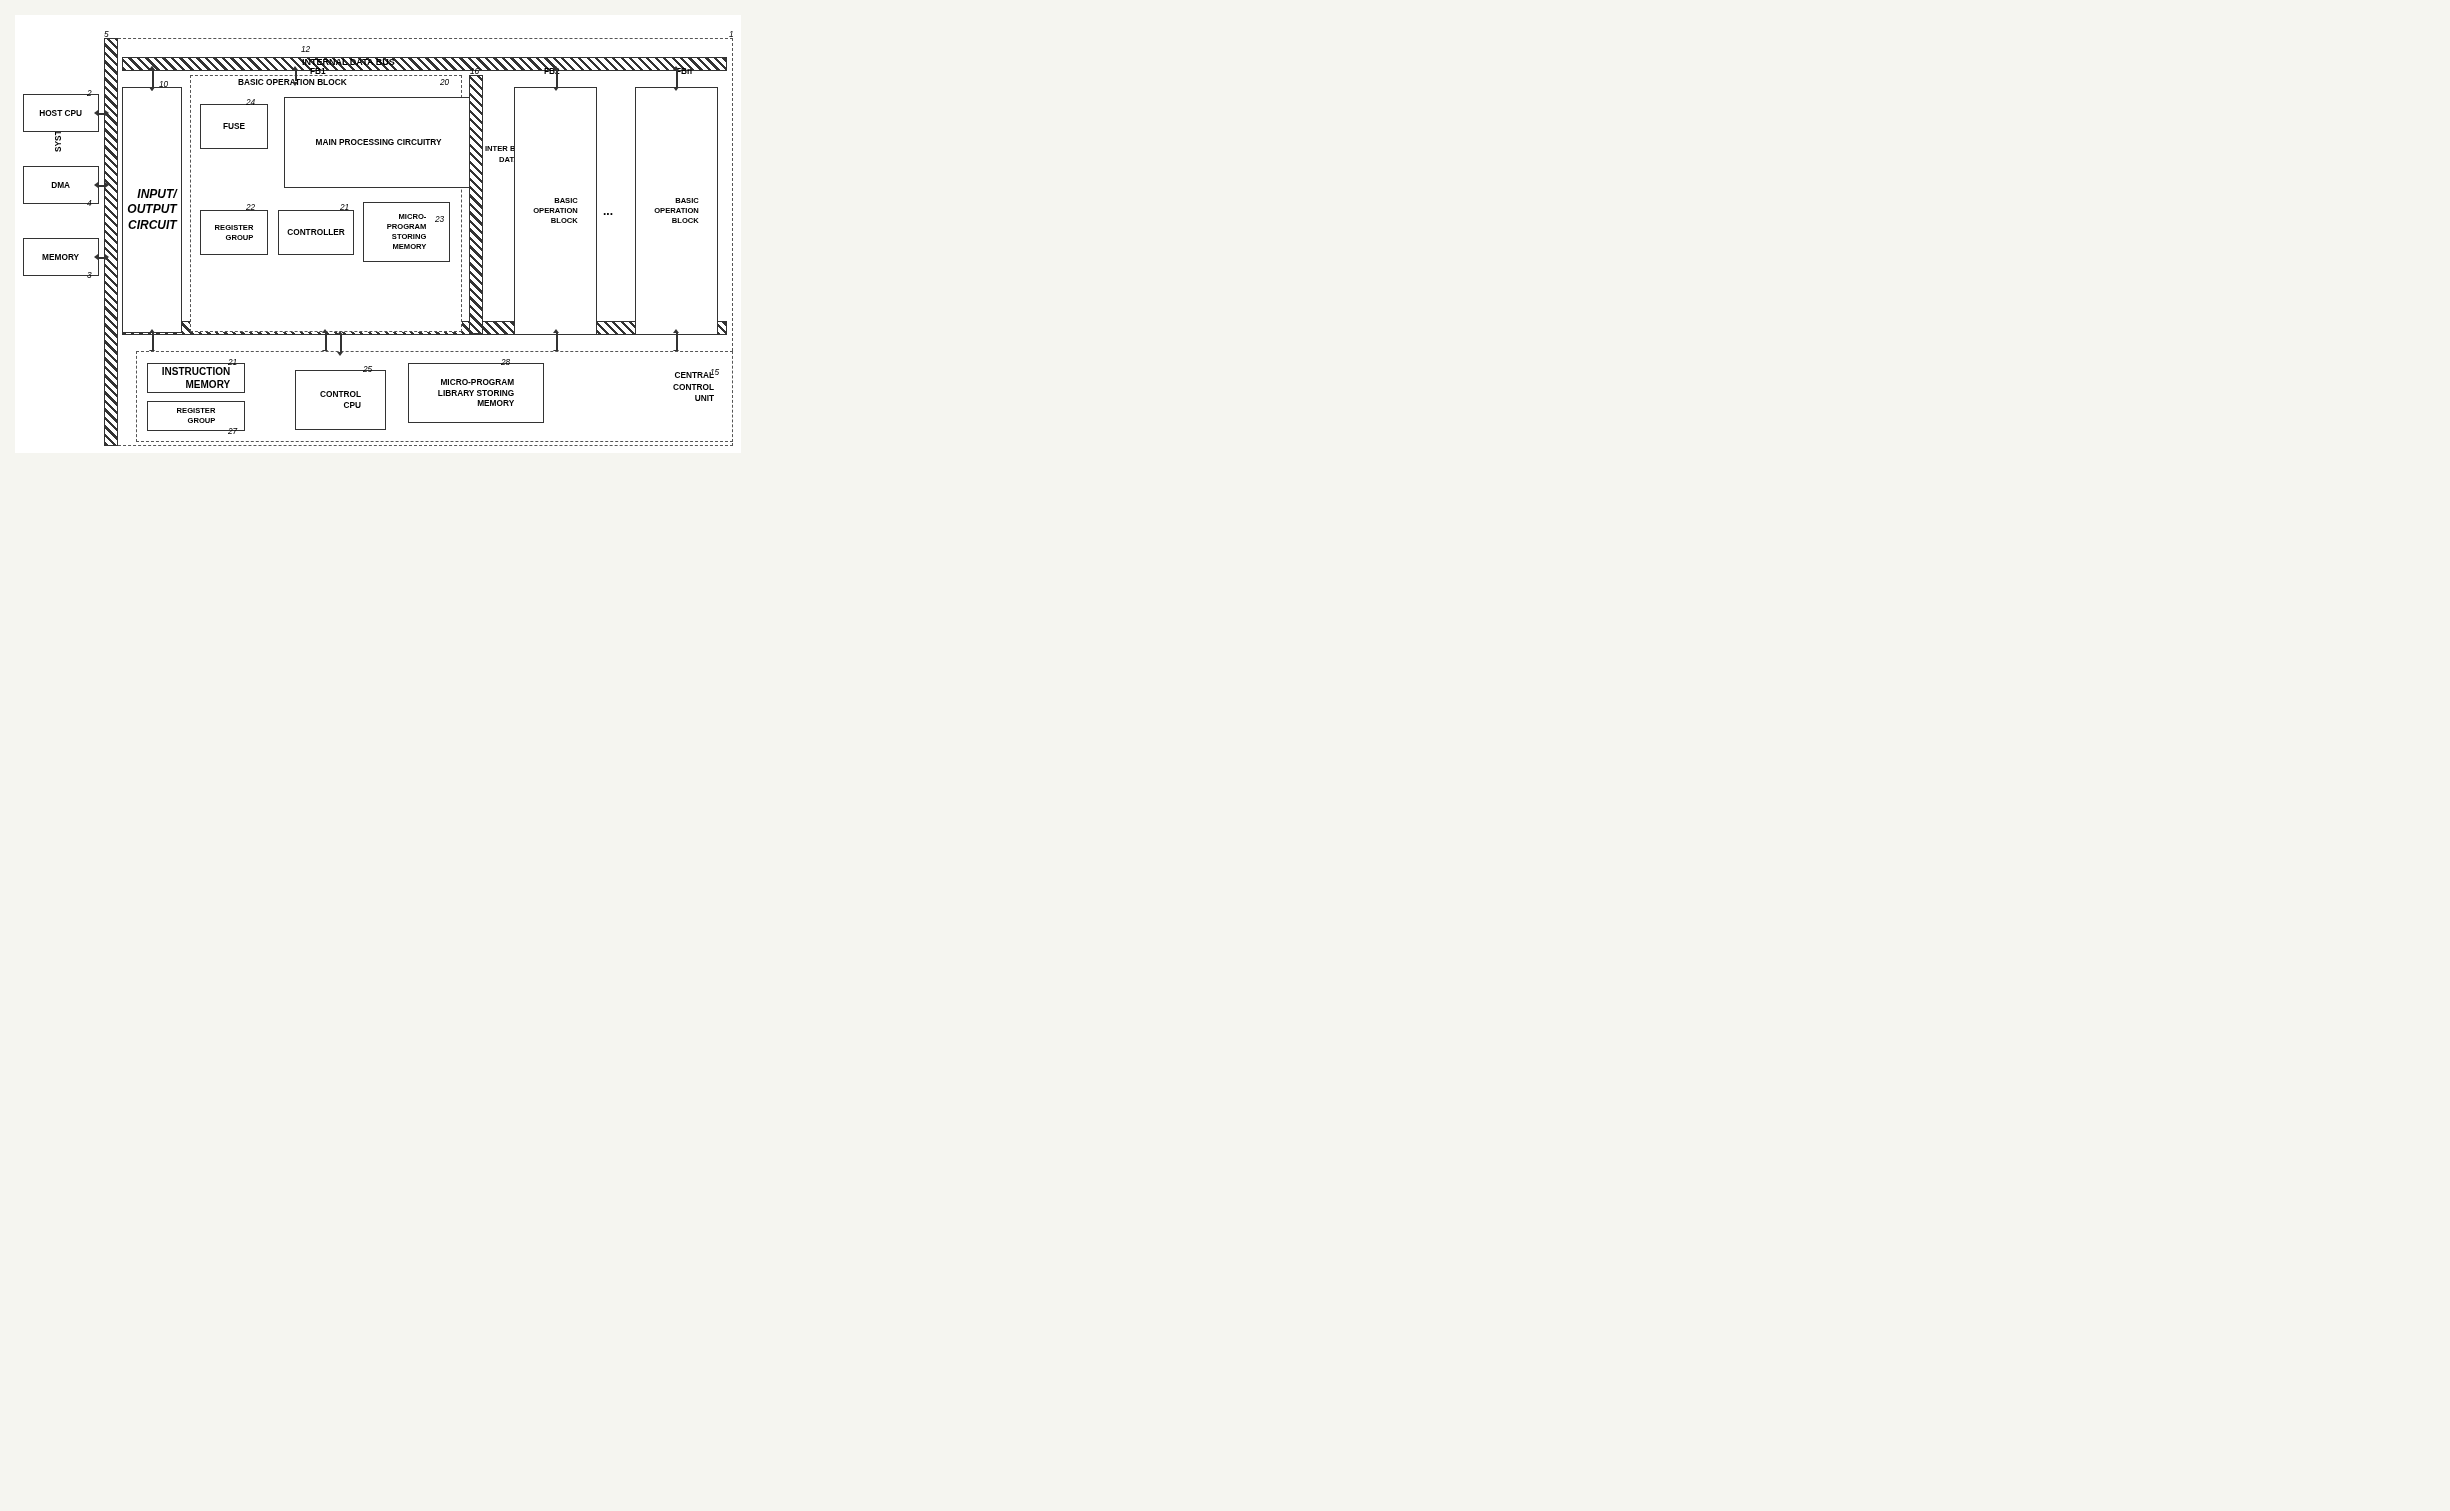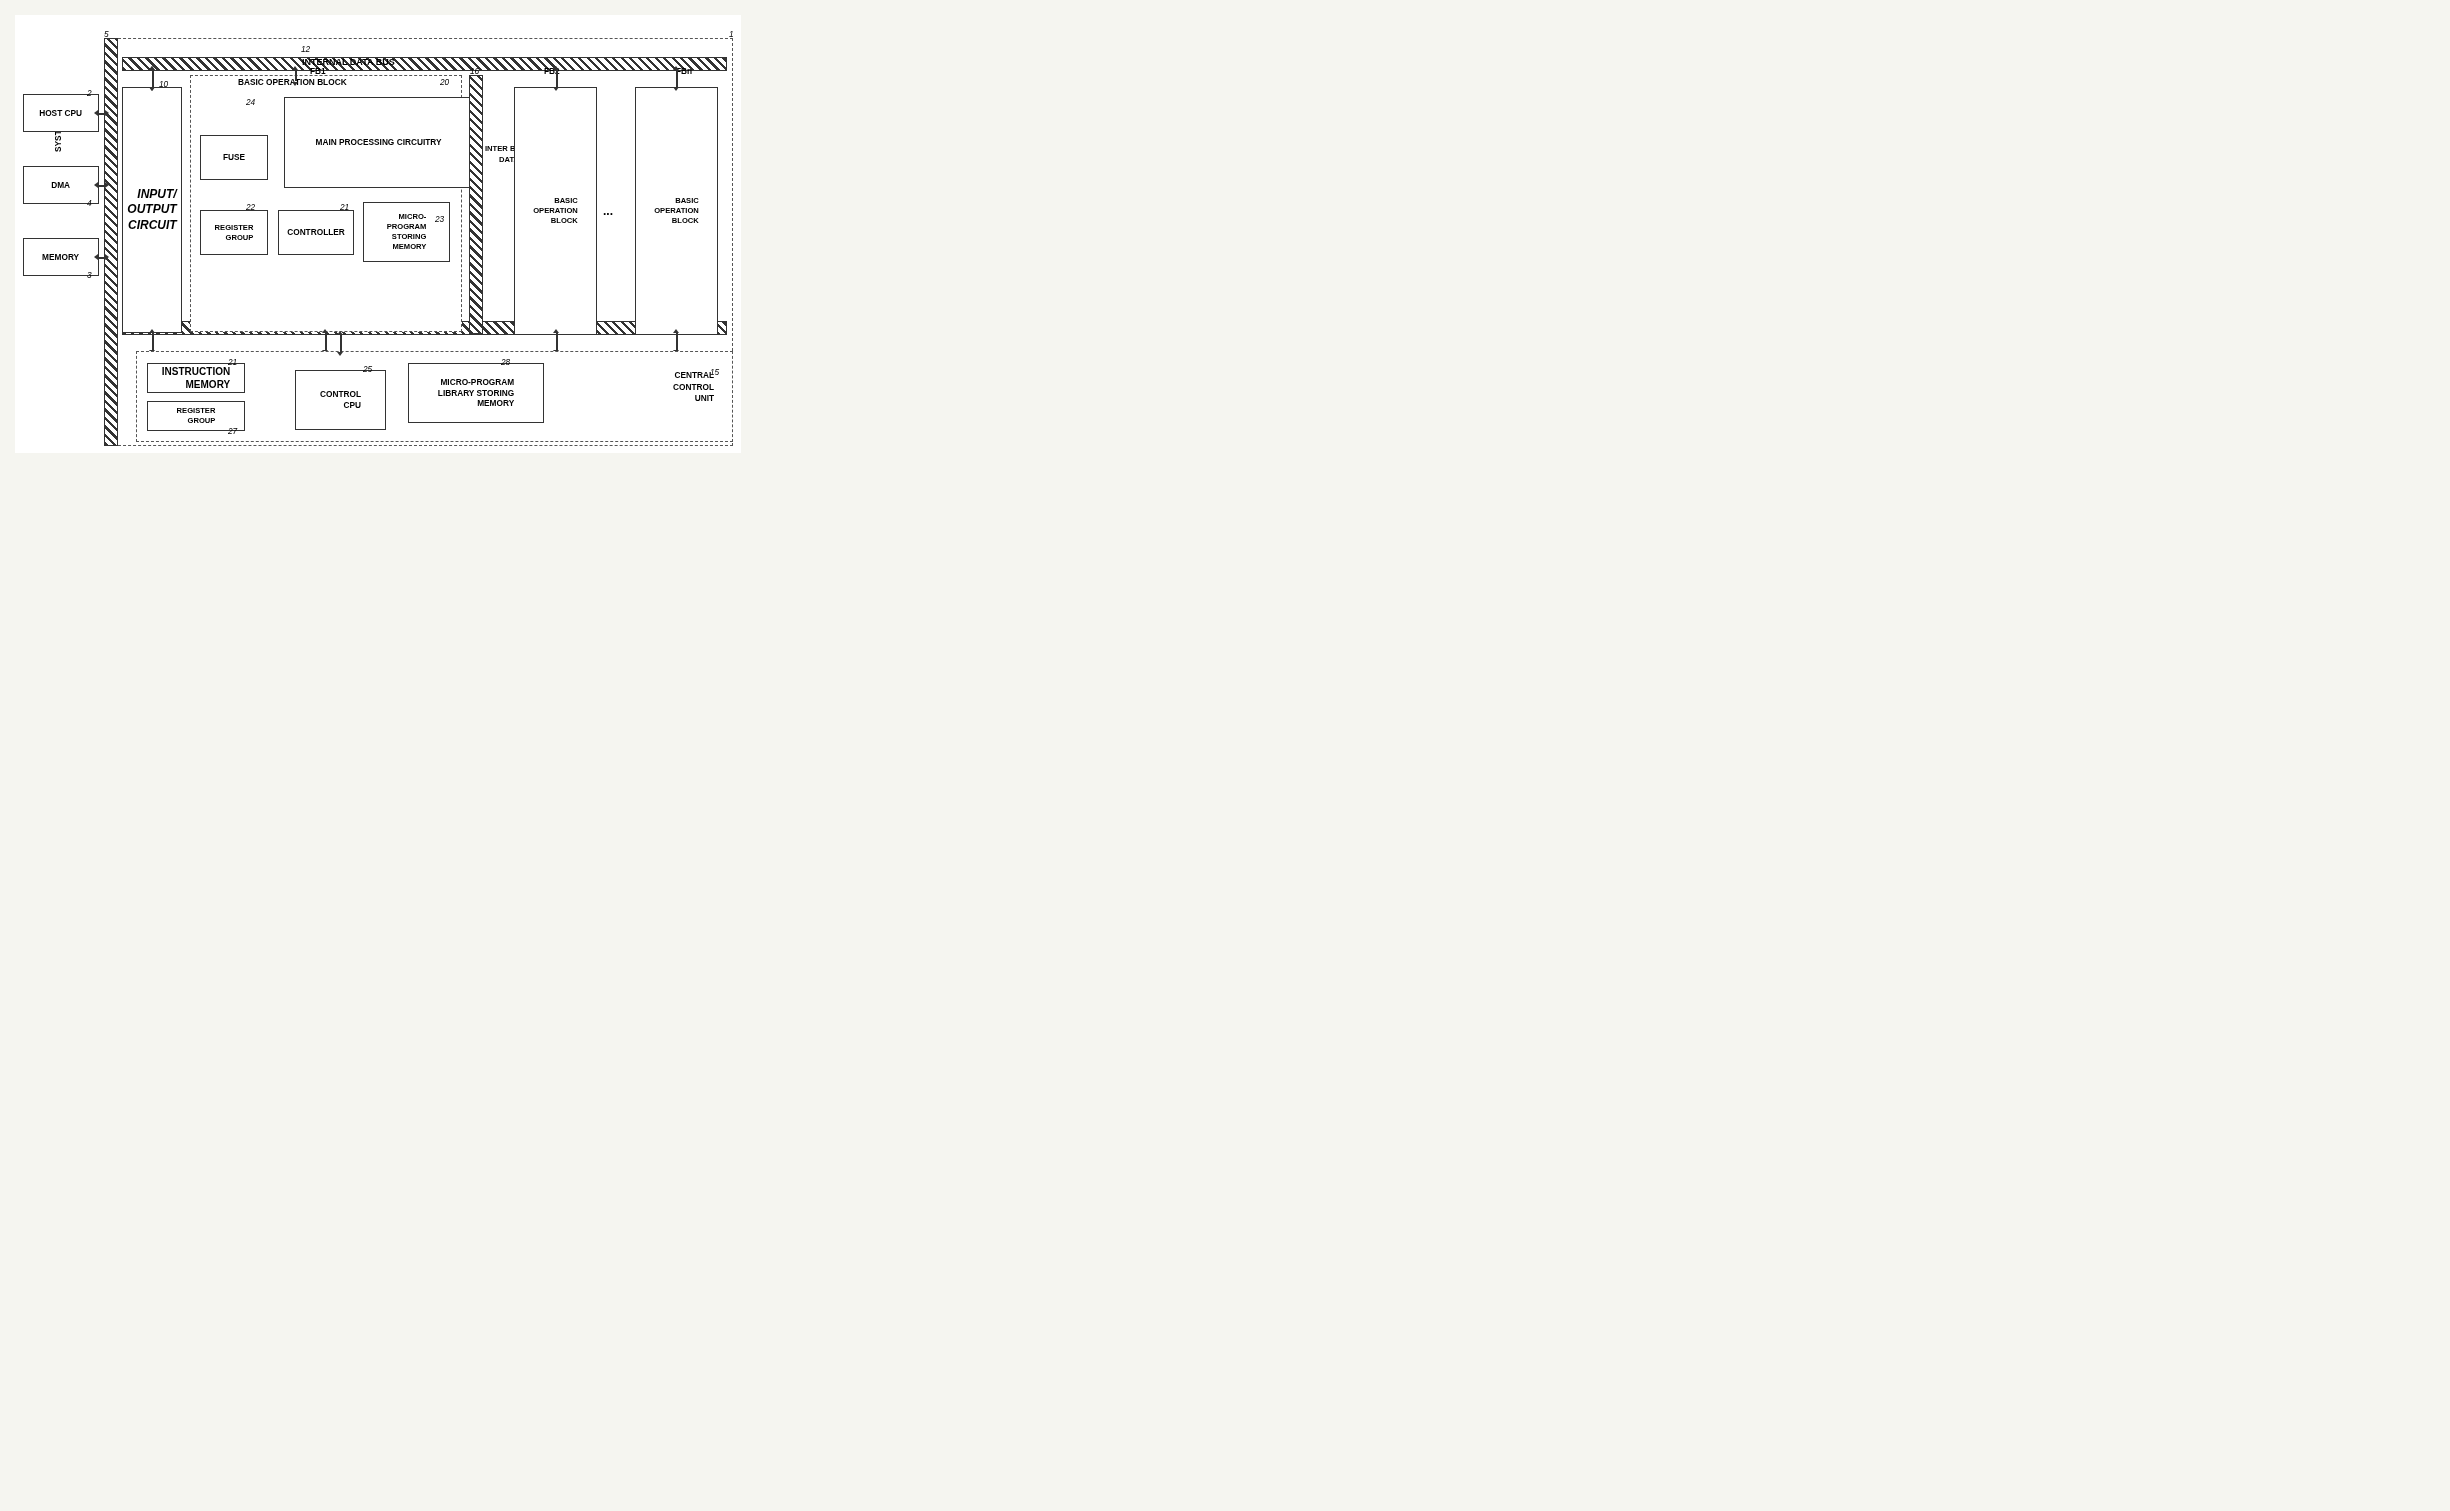--- a/index.html
+++ b/index.html
@@ -153,21 +153,21 @@
 
   <div style="position:absolute; left:280px; top:55px; width:1.5px; height:11.3px; background:#333;">
     <span style="position:absolute; top:-4.5px; left:-3px; width:0; height:0; border-left:3.8px solid transparent; border-right:3.8px solid transparent; border-bottom:4.5px solid #333;"></span>
     <span style="position:absolute; bottom:-4.5px; left:-3px; width:0; height:0; border-left:3.8px solid transparent; border-right:3.8px solid transparent; border-top:4.5px solid #333;"></span>
   </div>
 
   <div class="solid-box" style="left:269px; top:82px; width:189px; height:91px; display:flex; align-items:center; justify-content:center;">
     <span class="label" style="font-size:8.3px;">MAIN PROCESSING CIRCUITRY</span>
   </div>
 
-  <div class="solid-box" style="left:185px; top:89px; width:68px; height:45px; display:flex; align-items:center; justify-content:center;margin-top:31px;">
+  <div class="solid-box" style="left:185px; top:89px; width:68px; height:45px; display:flex; align-items:center; justify-content:center;">
     <span class="label">FUSE</span>
   </div>
   <span class="num-label" style="left:231px; top:82px;">24</span>
 
   <div class="solid-box" style="left:185px; top:195px; width:68px; height:45px; display:flex; align-items:center; justify-content:center;">
     <span class="label" style="font-size:7.6px;">REGISTER<br>GROUP</span>
   </div>
   <span class="num-label" style="left:231px; top:187px;">22</span>
 
   <div class="solid-box" style="left:263px; top:195px; width:76px; height:45px; display:flex; align-items:center; justify-content:center;">

